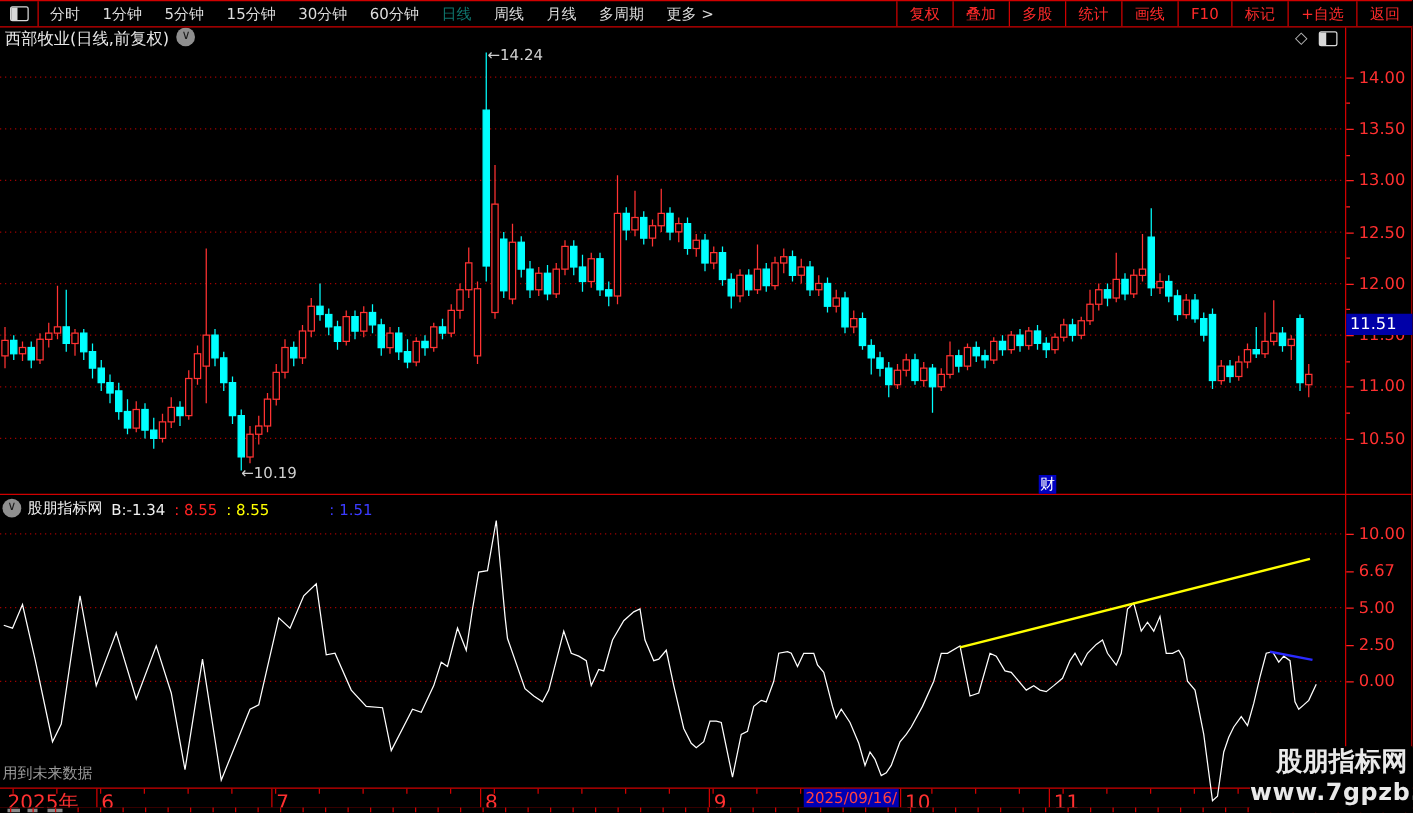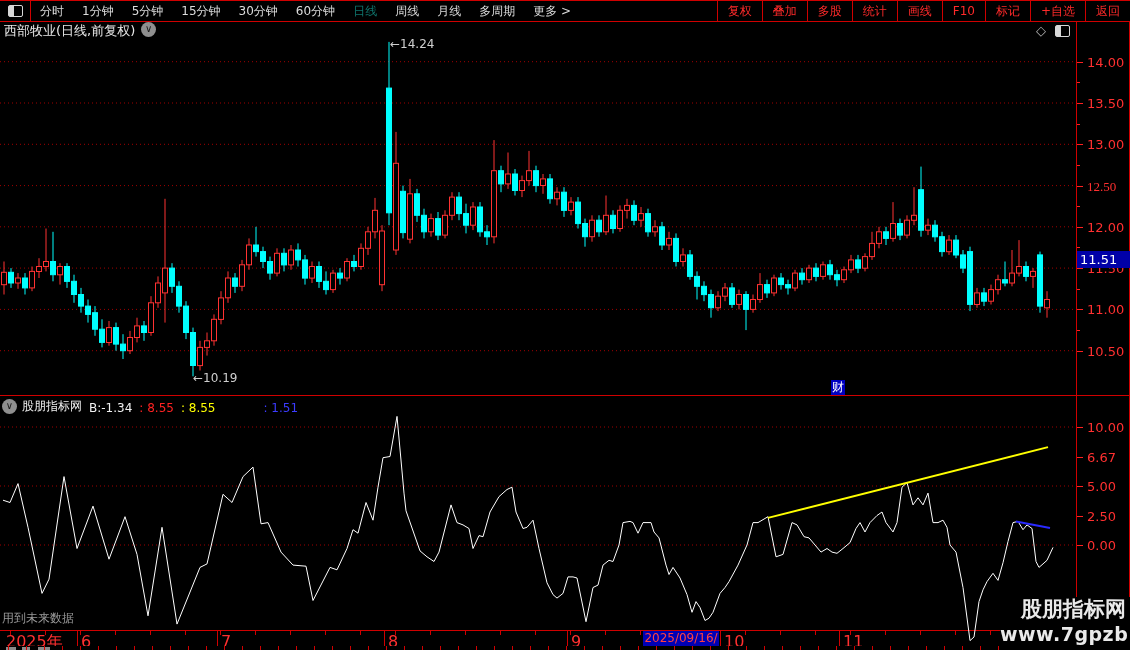--- a/index.html
+++ b/index.html
@@ -430,21 +430,21 @@
 
   <div class="anno" id="anno-high" style="left:390px;top:37px;">←14.24</div>
   <div class="anno" id="anno-low" style="left:193px;top:371px;">←10.19</div>
   <div class="abs" id="marker-cai">财</div>
 
   <div class="abs" id="axis-right">
     <div id="labels-main">
         <div class="axlab" style="top: 34.7px;">14.00</div>
         <div class="axlab" style="top: 75.985px;">13.50</div>
         <div class="axlab" style="top: 117.27px;">13.00</div>
-        <div class="axlab" style="top: 158.555px; font-family: Liberation Serif, serif;">12.50</div>
+        <div class="axlab" style="top: 158.555px;">12.50</div>
         <div class="axlab" style="top: 199.84px;">12.00</div>
         <div class="axlab" style="top: 241.125px;">11.50</div>
         <div class="axlab" style="top: 282.41px;">11.00</div>
         <div class="axlab" style="top: 323.695px;">10.50</div>
         <div class="tickL" style="top: 41.7px; width: 6px;"></div>
         <div class="tickL" style="top: 62.3425px; width: 3px;"></div>
         <div class="tickL" style="top: 82.985px; width: 6px;"></div>
         <div class="tickL" style="top: 103.627px; width: 3px;"></div>
         <div class="tickL" style="top: 124.27px; width: 6px;"></div>
         <div class="tickL" style="top: 144.912px; width: 3px;"></div>

